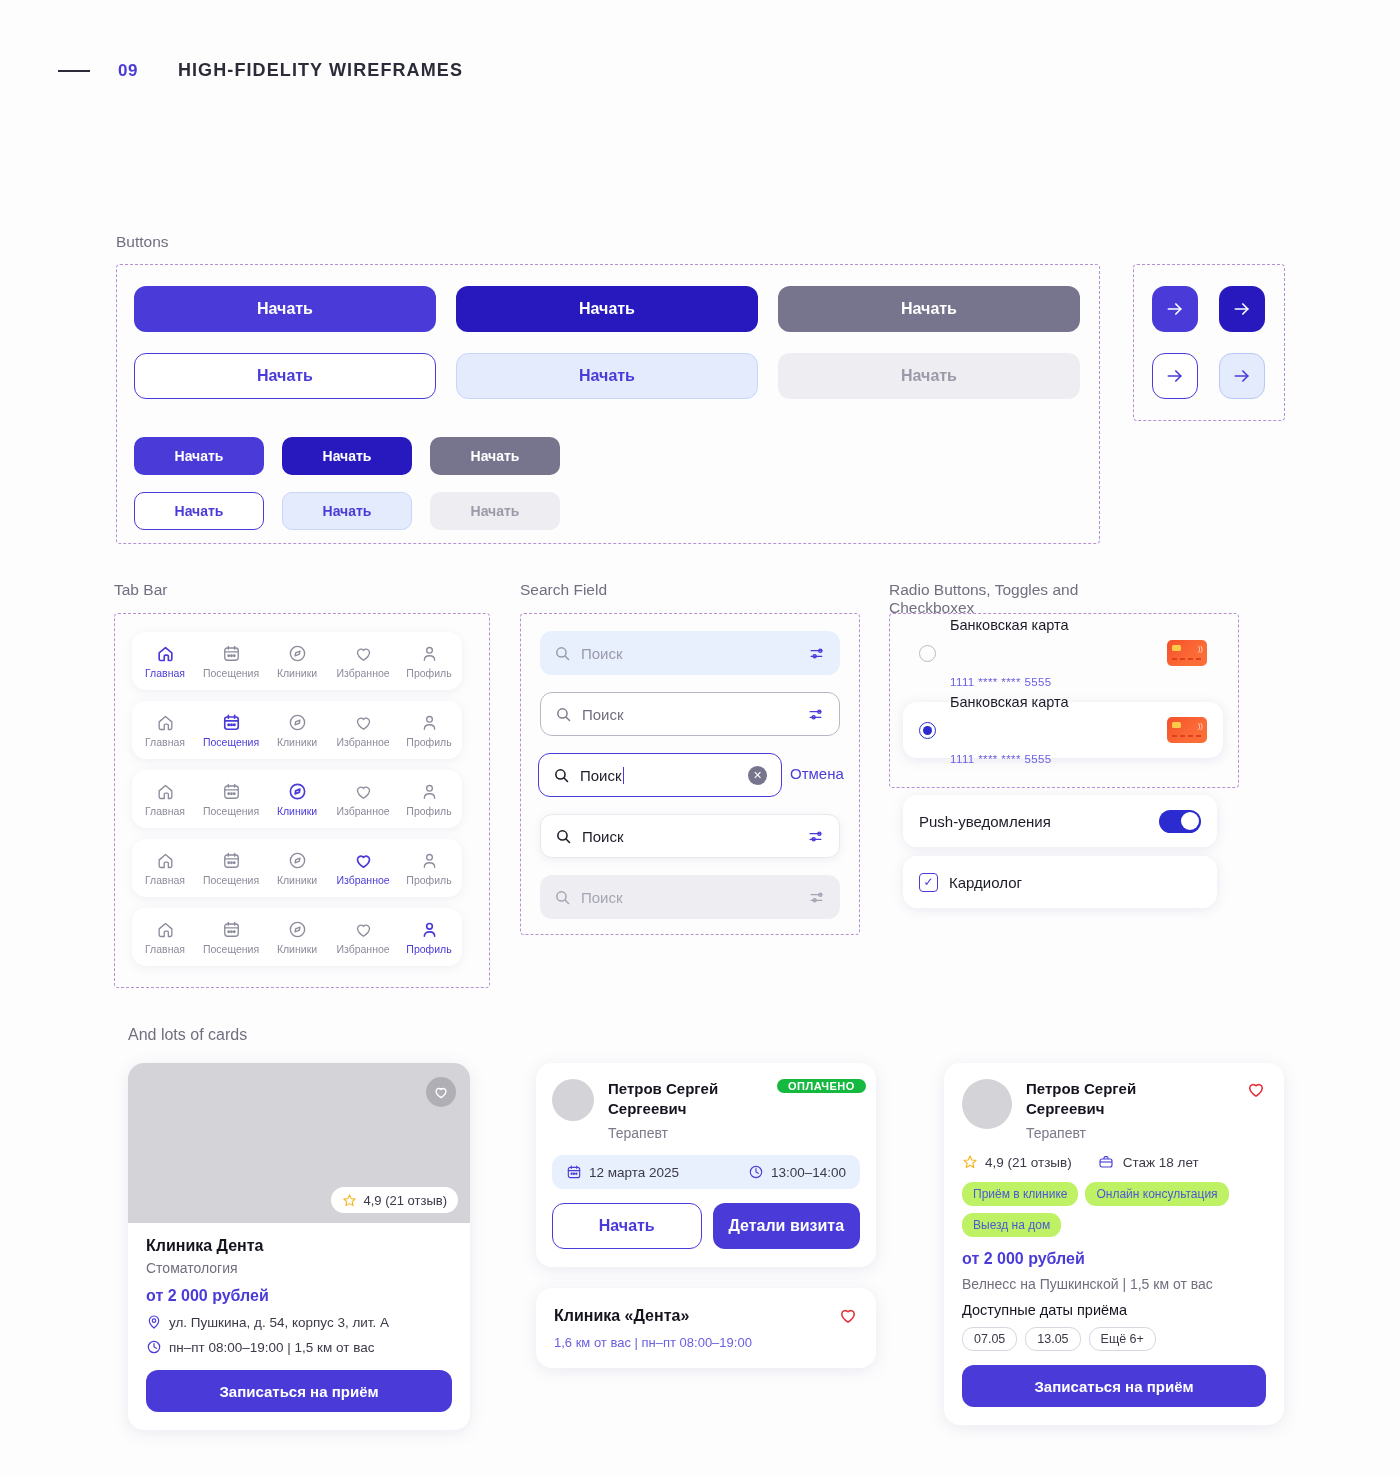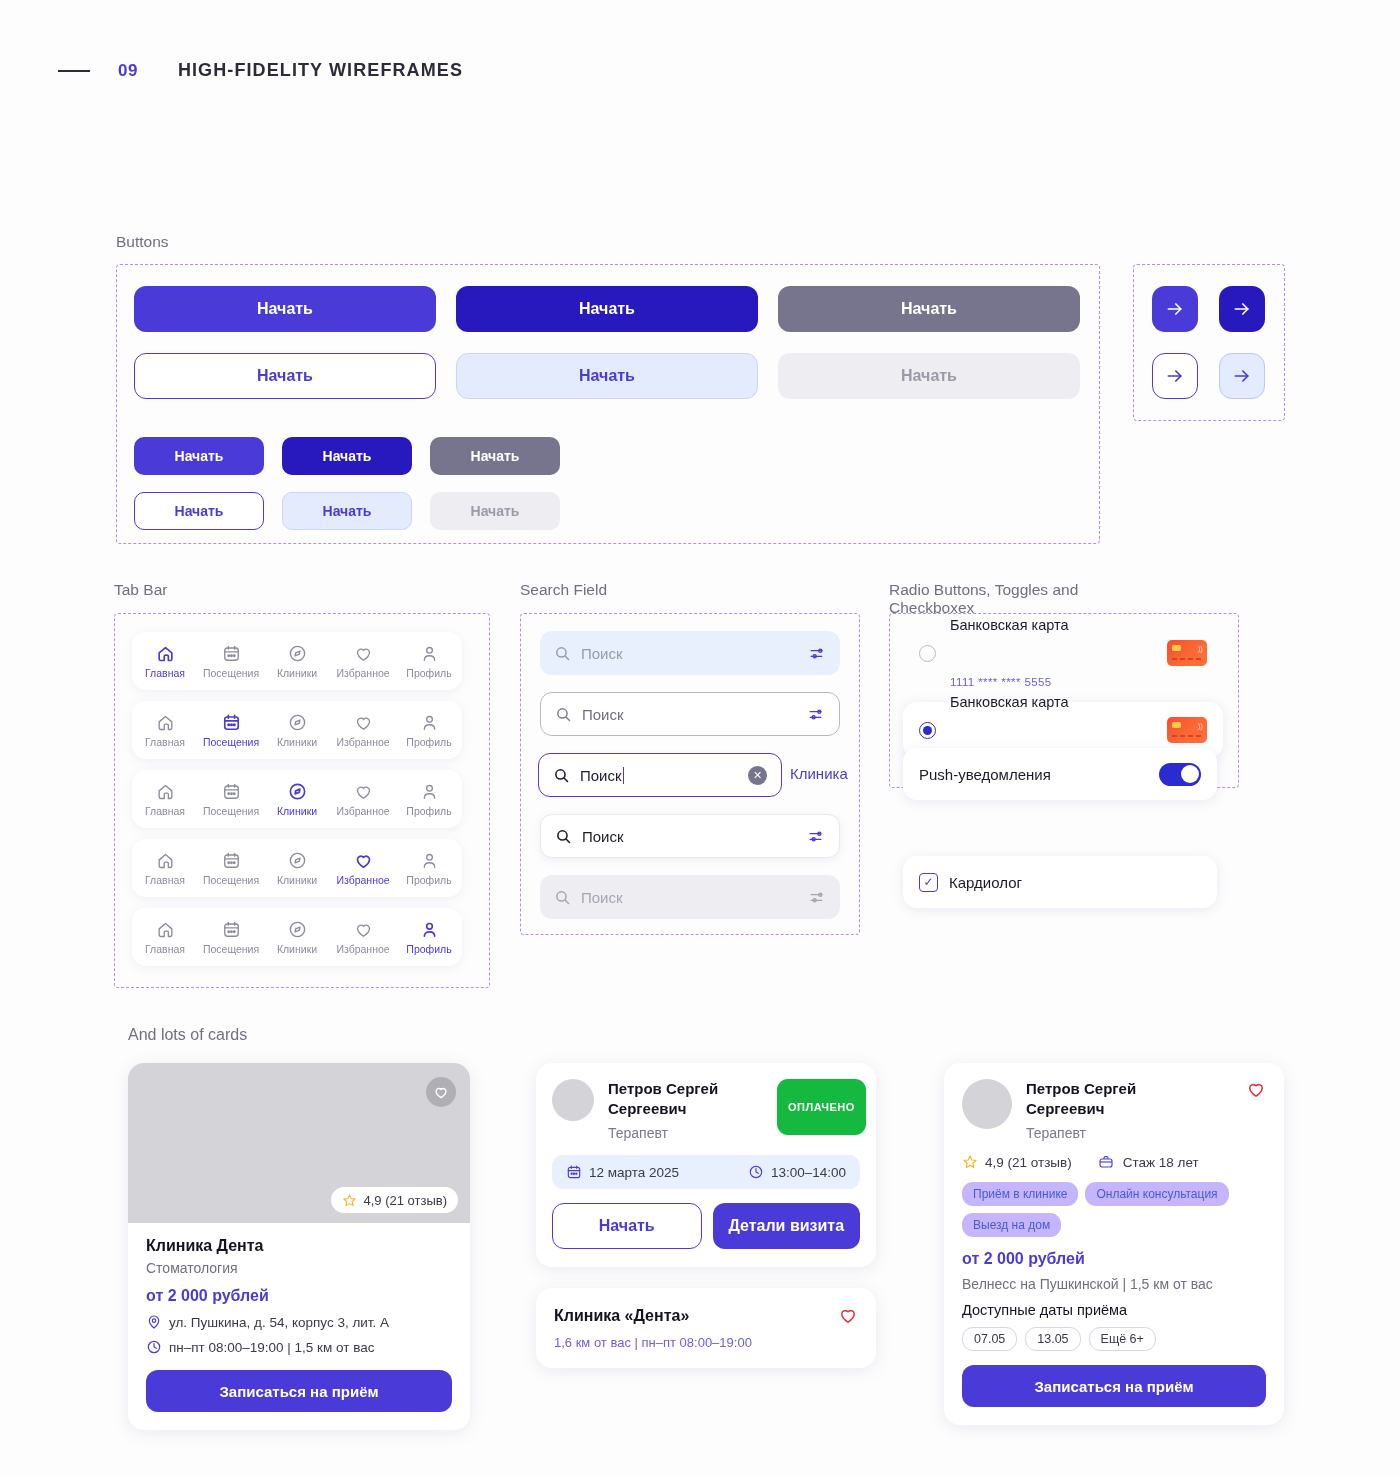--- a/index.html
+++ b/index.html
@@ -115,27 +115,27 @@
   .c-sub   { font-size:14px; color:#6f6f80; margin-top:5px; }
   .c-price { font-size:16px; font-weight:700; color:#4a3bd9; margin-top:11px; }
   .c-line  { display:flex; align-items:center; gap:7px; font-size:13.5px;
              color:#3a3a48; margin-top:9px; }
   .cta { margin-top:15px; height:42px; border-radius:12px; background:#4a3bd9;
          color:#fff; font-size:15px; font-weight:700; display:flex;
          align-items:center; justify-content:center; cursor:pointer; }
 
   .avatar { width:42px; height:42px; border-radius:50%; background:#d4d4d8; flex:none; }
   .paidbadge { background:#16b93f; color:#fff; font-size:11px; font-weight:700;
-               letter-spacing:.5px; padding:22px 11px; border-radius:11px; }
+               letter-spacing:.5px; padding:1px 11px; border-radius:11px; }
   .dtbar { background:#e8effd; border-radius:11px; height:34px; display:flex;
            align-items:center; justify-content:space-between; padding:0 14px;
            margin-top:14px; font-size:13.5px; color:#3a3a48; }
   .dtbar .seg { display:flex; align-items:center; gap:7px; }
 
-  .chip2 { background:#c4b5fd; color:#4a5bd0; font-size:12px;
+  .chip2 { background:#bef264; color:#4a5bd0; font-size:12px;
            padding:5px 11px; border-radius:11px; white-space:nowrap; }
   .datechip { border:1px solid #d7d7e0; color:#3a3a48; font-size:12.5px;
               padding:4px 11px; border-radius:11px; }
 
   svg.ic { display:block; }
 </style>
 </head>
 <body>
 
 <div class="page">
@@ -428,21 +428,21 @@
   </div>
 
   <div class="sfield sf-3" style="left:538px; top:753px;">
     <svg class="ic" width="17" height="17" viewBox="0 0 24 24" fill="none" stroke="#1c1c28" stroke-width="2.2" stroke-linecap="round">
         <circle cx="10.5" cy="10.5" r="6.5"></circle>
         <line x1="15.5" y1="15.5" x2="20.5" y2="20.5"></line>
       </svg>
     <div class="stext" style="position:relative;"><span>Поиск</span><span style="border-left:1.5px solid #4a3bd9;margin-left:1px;">&nbsp;</span></div>
     <div class="clearbtn">✕</div>
   </div>
-  <div style="position:absolute;left:790px;top:765px;font-size:15px;color:#4a3bd9;cursor:pointer;">Клиника</div>
+  <div style="position:absolute;left:790px;top:765px;font-size:15px;color:#4a3bd9;cursor:pointer;">Отмена</div>
 
   <div class="sfield sf-4" style="left:540px; top:814px;">
     <svg class="ic" width="17" height="17" viewBox="0 0 24 24" fill="none" stroke="#1c1c28" stroke-width="2.2" stroke-linecap="round">
         <circle cx="10.5" cy="10.5" r="6.5"></circle>
         <line x1="15.5" y1="15.5" x2="20.5" y2="20.5"></line>
       </svg>
     <div class="stext">Поиск</div>
     <svg class="ic" width="17" height="17" viewBox="0 0 24 24" fill="none" stroke="#4a3bd9" stroke-width="1.9" stroke-linecap="round">
         <line x1="3" y1="8" x2="18" y2="8"></line>
         <circle cx="16" cy="8" r="2.2"></circle>
@@ -487,21 +487,21 @@
       <div class="t1">Банковская карта</div>
       <div class="t2">1111 **** **** 5555</div>
     </div>
     <div class="cardicon">
       <div class="chip"></div>
         <div class="nfc">))</div>
         <div class="dash1"></div>
     </div>
   </div>
 
-  <div class="wrow" style="left:903px; top:748px;">
+  <div class="wrow" style="left:903px; top:795px;">
     <div class="wlabel">Push-уведомления</div>
     <div class="toggle"></div>
   </div>
 
   <div class="wrow" style="left:903px; top:856px; justify-content:flex-start;">
     <div class="chk">✓</div>
     <div class="wlabel">Кардиолог</div>
   </div>
 
   <div class="cap" style="left:128px; top:1026px; font-size:16px;">And lots of cards</div>

